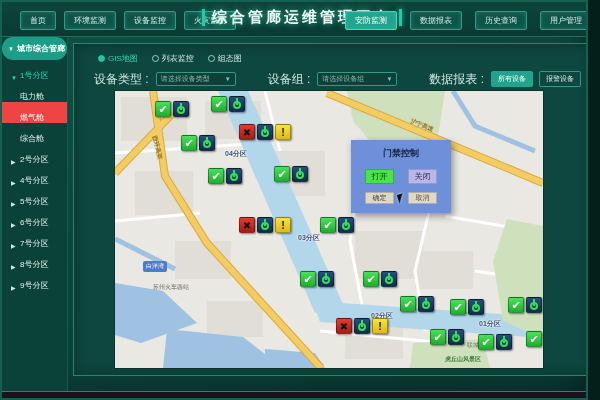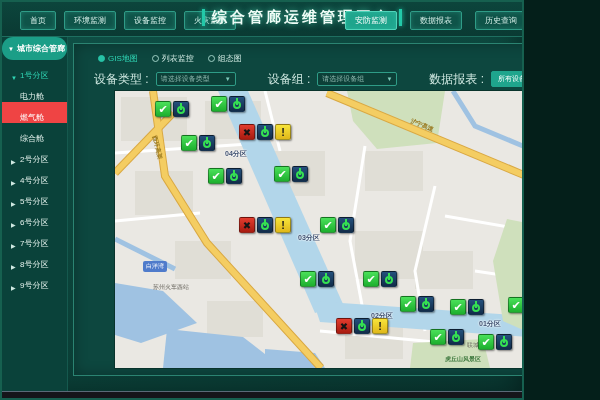--- a/index.html
+++ b/index.html
@@ -1,17 +1,17 @@
 <!DOCTYPE html>
 <html><head>
 <meta charset="utf-8">
 <style>
   * { margin:0; padding:0; box-sizing:border-box; }
   body { background:#041f1a; font-family:"Liberation Sans","DejaVu Sans",sans-serif; }
-  .screen { position:relative; width:524px; height:400px; overflow:hidden;
+  .screen { position:relative; width:588px; height:400px; overflow:hidden;
     background:linear-gradient(160deg,#0f5147 0%,#0b4239 55%,#093630 100%);
     border:2px solid #16604f; box-shadow:inset 0 0 30px rgba(0,0,0,.45); }
   
   .hdr { position:absolute; left:0; top:0; width:600px; height:35px;
     background:linear-gradient(#0c453c,#0a3a33); border-bottom:1px solid #1e6f60; }
   .nav { position:absolute; top:9px; display:flex; gap:8px; }
   .nav-left { left:18px; } .nav-right { right:10px; gap:13px; }
   .nav-btn { font-size:8px; color:#d5efe8; background:#0f5449; border:1px solid #2f9c87;
     border-radius:2px; padding:3px 9px; white-space:nowrap; cursor:pointer;
     box-shadow:inset 0 0 5px rgba(70,220,190,.25); }
@@ -383,17 +383,29 @@
           <div class="zone-label" style="left: 256px; top: 220px;">02分区</div>
           <div class="zone-label" style="left: 364px; top: 228px;">01分区</div>
           <div class="street-label road" style="left: 30px; top: 52px; transform: rotate(75deg);">西环高架</div>
           <div class="street-label road" style="left: 295px; top: 30px; transform: rotate(22deg);">沪宁高速</div>
           <div class="street-label badge" style="left: 28px; top: 170px;">白洋湾</div>
           <div class="street-label plain" style="left: 38px; top: 192px;">苏州火车西站</div>
           <div class="street-label plain" style="left: 352px; top: 250px;">联城站</div>
           <div class="street-label park" style="left: 330px; top: 264px;">虎丘山风景区</div>
         </div>
 
+      <div class="dialog">
+        <div class="dlg-title">门禁控制</div>
+        <div class="dlg-row">
+          <div class="dlg-btn dlg-open">打开</div>
+          <div class="dlg-btn dlg-close">关闭</div>
+        </div>
+        <div class="dlg-row dlg-row2">
+          <div class="dlg-btn dlg-small">确定</div>
+          <div class="dlg-btn dlg-small">取消</div>
+        </div>
+        <div class="cursor-icon"></div>
+      </div>
     </div>
   </div>
 
   <div class="bezel"></div>
 </div>
 
 </body></html>

